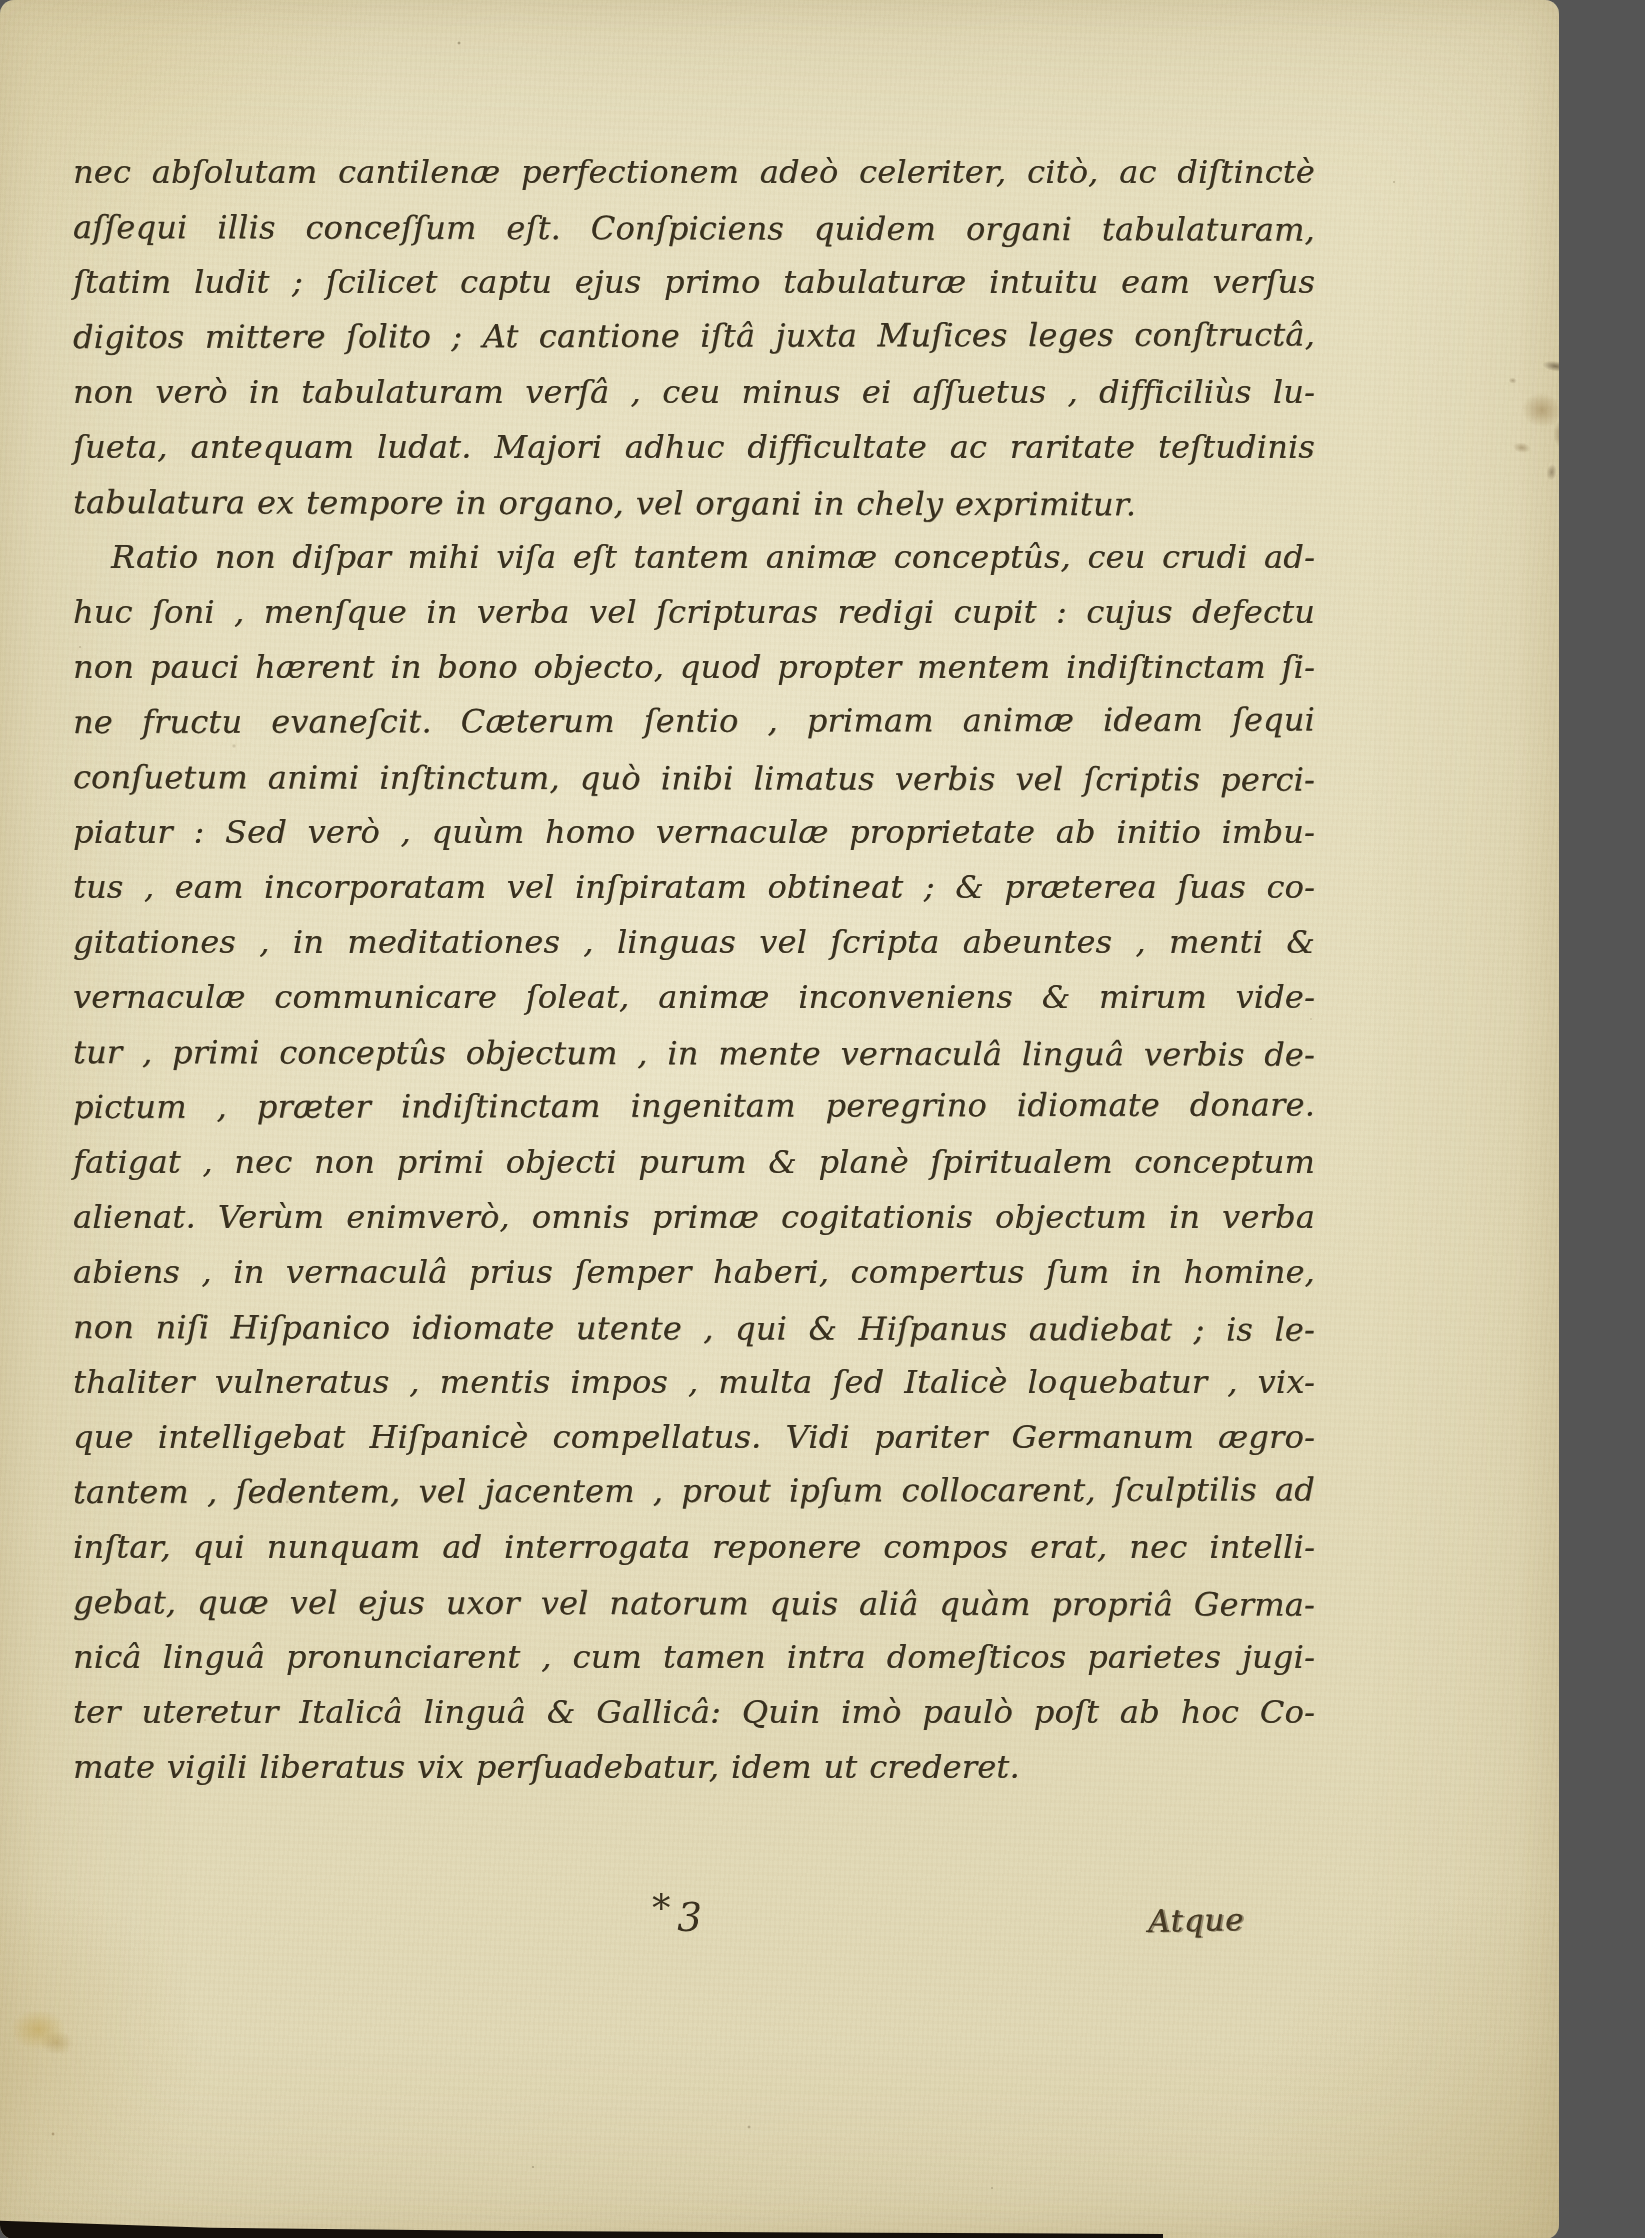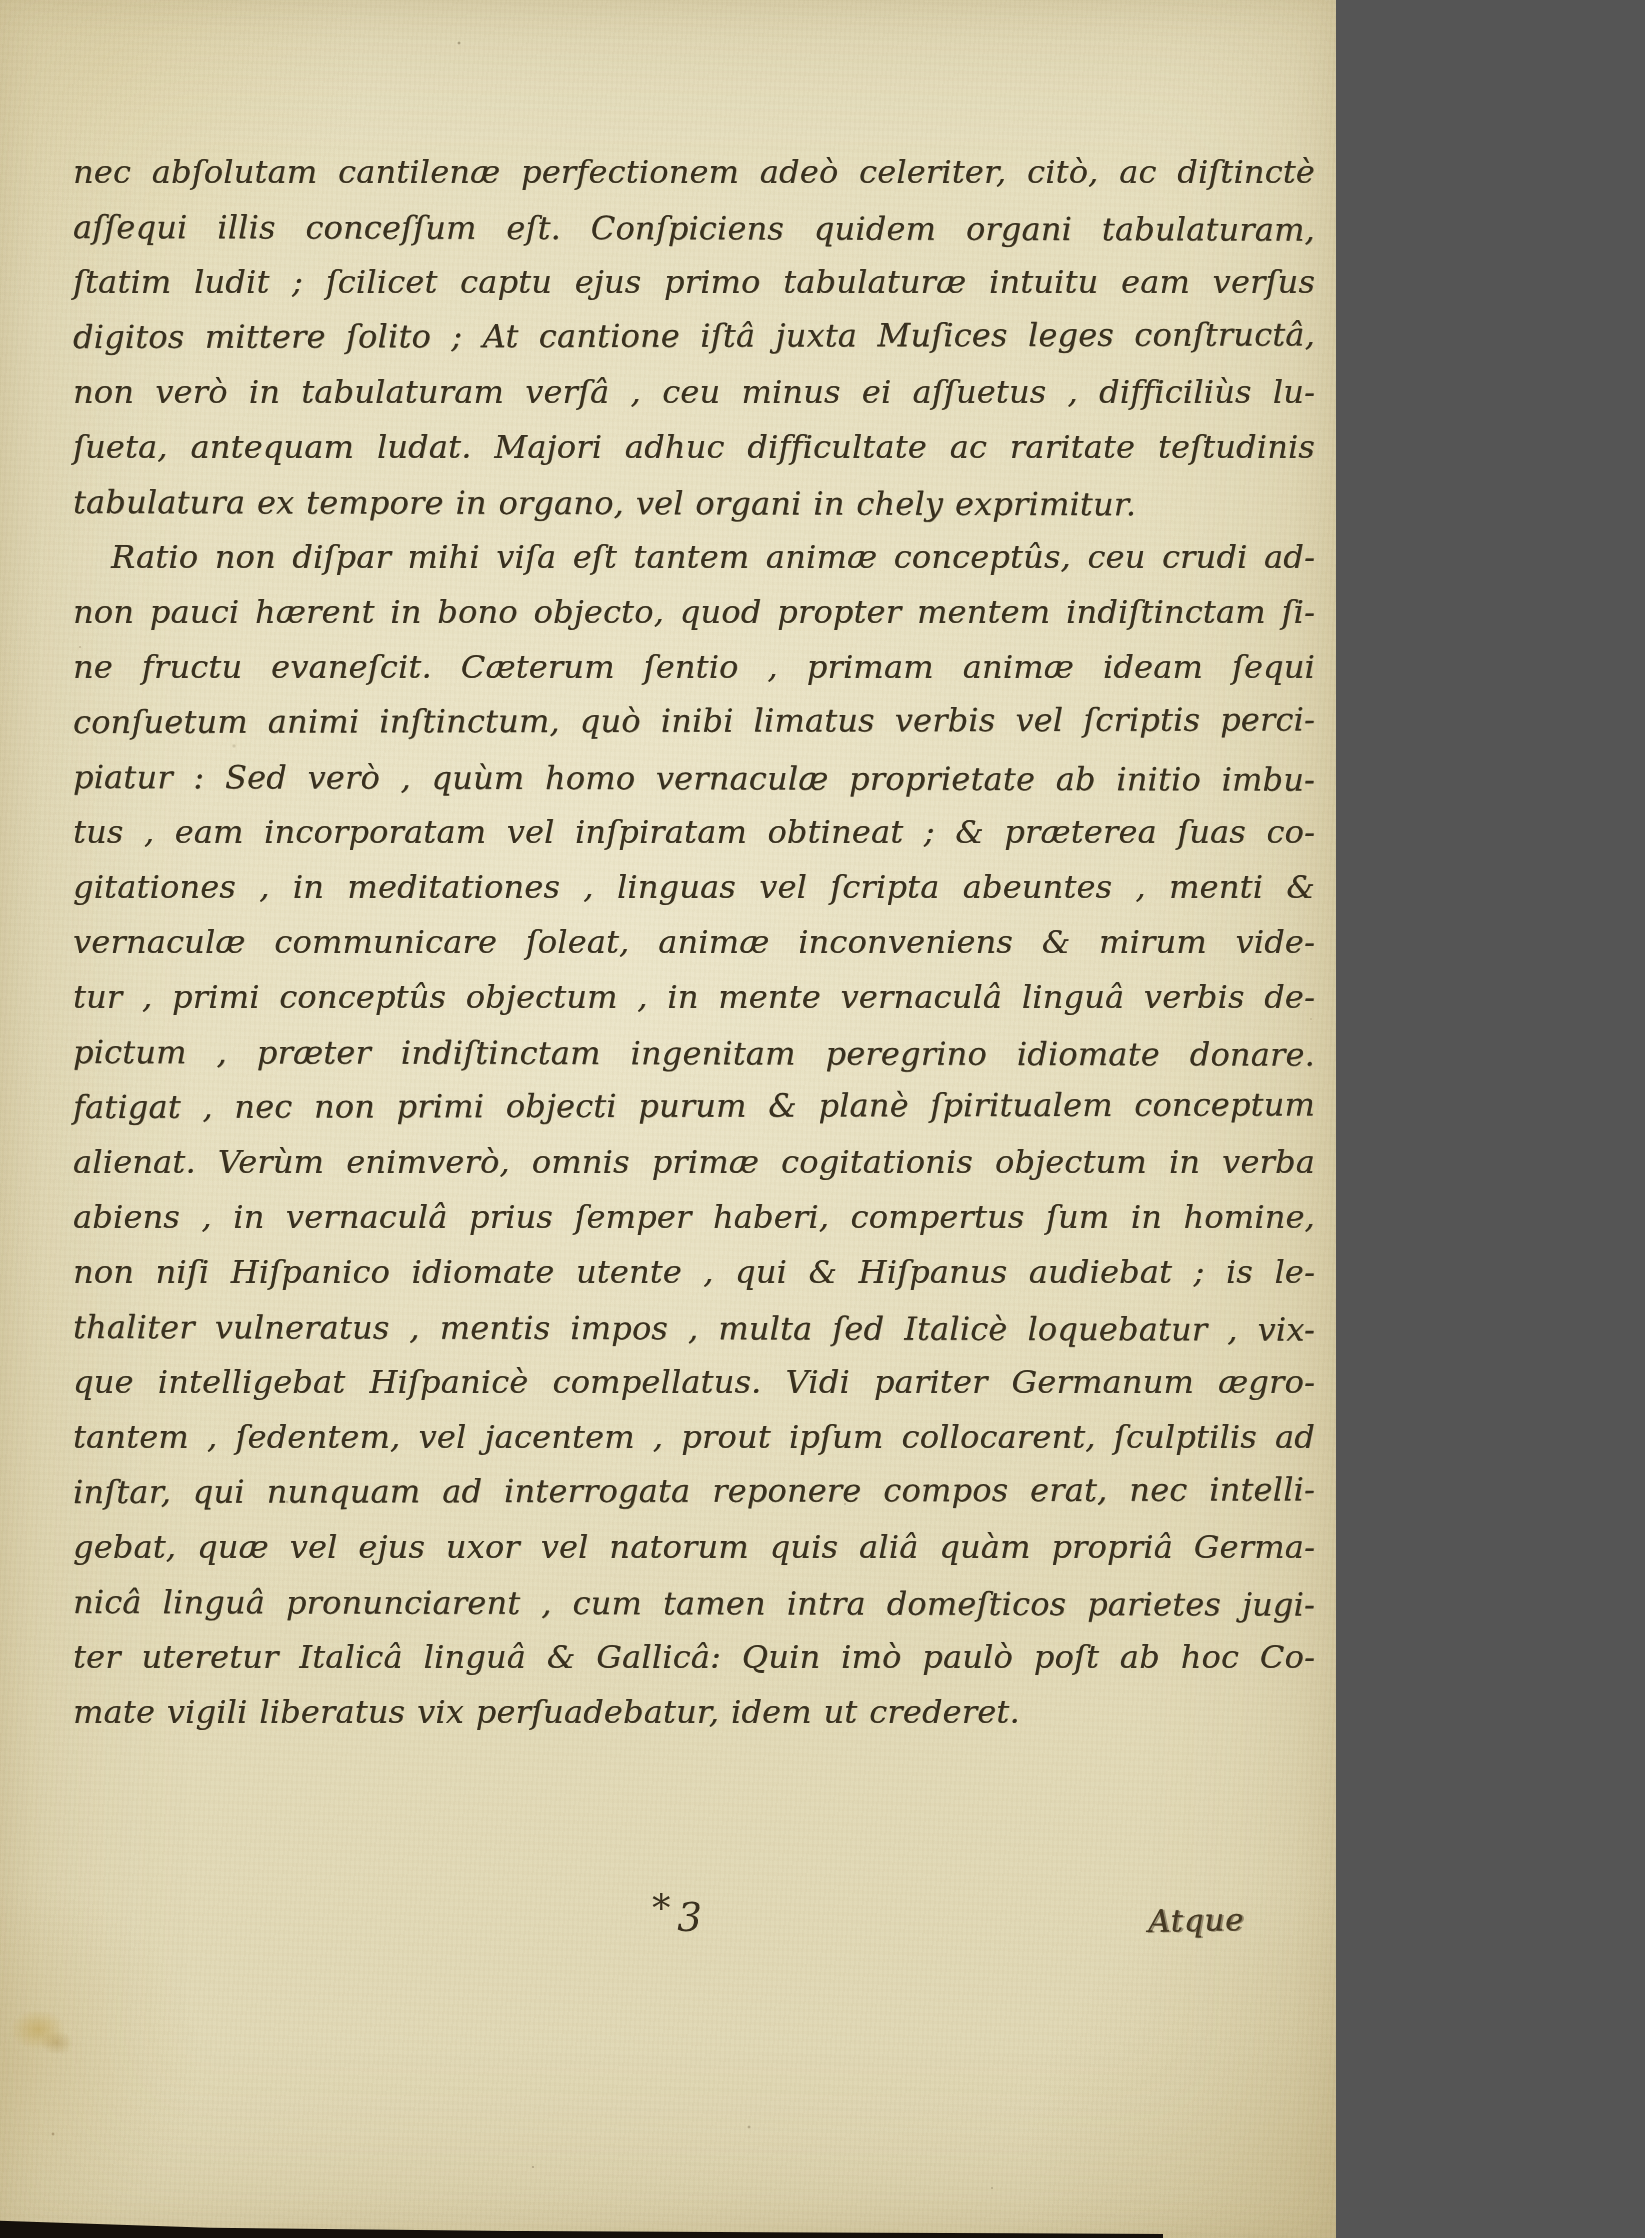--- a/index.html
+++ b/index.html
@@ -1,28 +1,29 @@
 <!DOCTYPE html>
 <html style="font-size:11px"><head>
 <meta charset="utf-8">
 <style>
   html,body{margin:0;padding:0;background:#555;}
   .page{
     position:relative;
-    width:1336px;height:2239px;
+    width:1559px;height:2239px;
     overflow:hidden;
     background-color:#e8e1c3;
     background-image:
       radial-gradient(ellipse 951px 1087px at 46% 42%, rgba(255,252,236,.30), rgba(255,252,236,0) 75%),
       radial-gradient(circle 285px at 8% 3%, rgba(205,185,120,.20), rgba(205,185,120,0) 90%),
       radial-gradient(circle 340px at 98% 97%, rgba(170,150,90,.22), rgba(170,150,90,0) 85%),
       radial-gradient(circle 204px at 2% 92%, rgba(185,160,95,.20), rgba(185,160,95,0) 85%),
       linear-gradient(168deg, rgba(228,218,170,.10) 0%, rgba(205,190,135,.16) 60%, rgba(188,172,118,.22) 100%);
     box-shadow: inset 0 0 177px rgba(148,126,66,.30), inset 0 0 41px rgba(148,126,66,.16);
     font-family:"DejaVu Serif","Liberation Serif",serif;
+    border-radius:14px;
   }
   .texture{
     position:absolute;inset:0;pointer-events:none;
     background-image:
       repeating-linear-gradient(93deg, rgba(120,100,55,.022) 0 2px, rgba(255,255,240,.02) 2px 4.8px),
       repeating-linear-gradient(2deg, rgba(120,100,55,.016) 0 3.4px, rgba(255,255,240,.015) 3.4px 7.5px);
   }
   .specks{
     position:absolute;inset:0;pointer-events:none;
     background-image:
@@ -113,20 +114,21 @@
 
   <div class="textblock">
     <div class="line j">nec abſolutam cantilenæ perfectionem adeò celeriter, citò, ac diſtinctè</div>
     <div class="line j">aſſequi illis conceſſum eſt. Conſpiciens quidem organi tabulaturam,</div>
     <div class="line j">ſtatim ludit ; ſcilicet captu ejus primo tabulaturæ intuitu eam verſus</div>
     <div class="line j">digitos mittere ſolito ; At cantione iſtâ juxta Muſices leges conſtructâ,</div>
     <div class="line j">non verò in tabulaturam verſâ , ceu minus ei aſſuetus , difficiliùs lu-</div>
     <div class="line j">ſueta, antequam ludat. Majori adhuc difficultate ac raritate teſtudinis</div>
     <div class="line short">tabulatura ex tempore in organo, vel organi in chely exprimitur.</div>
     <div class="line j indent">Ratio non diſpar mihi viſa eſt tantem animæ conceptûs, ceu crudi ad-</div>
+    <div class="line j">huc ſoni , menſque in verba vel ſcripturas redigi cupit : cujus defectu</div>
     <div class="line j">non pauci hærent in bono objecto, quod propter mentem indiſtinctam ſi-</div>
     <div class="line j">ne fructu evaneſcit. Cæterum ſentio , primam animæ ideam ſequi</div>
     <div class="line j">conſuetum animi inſtinctum, quò inibi limatus verbis vel ſcriptis perci-</div>
     <div class="line j">piatur : Sed verò , quùm homo vernaculæ proprietate ab initio imbu-</div>
     <div class="line j">tus , eam incorporatam vel inſpiratam obtineat ; &amp; præterea ſuas co-</div>
     <div class="line j">gitationes , in meditationes , linguas vel ſcripta abeuntes , menti &amp;</div>
     <div class="line j">vernaculæ communicare ſoleat, animæ inconveniens &amp; mirum vide-</div>
     <div class="line j">tur , primi conceptûs objectum , in mente vernaculâ linguâ verbis de-</div>
     <div class="line j">pictum , præter indiſtinctam ingenitam peregrino idiomate donare.</div>
     <div class="line j">fatigat , nec non primi objecti purum &amp; planè ſpiritualem conceptum</div>

